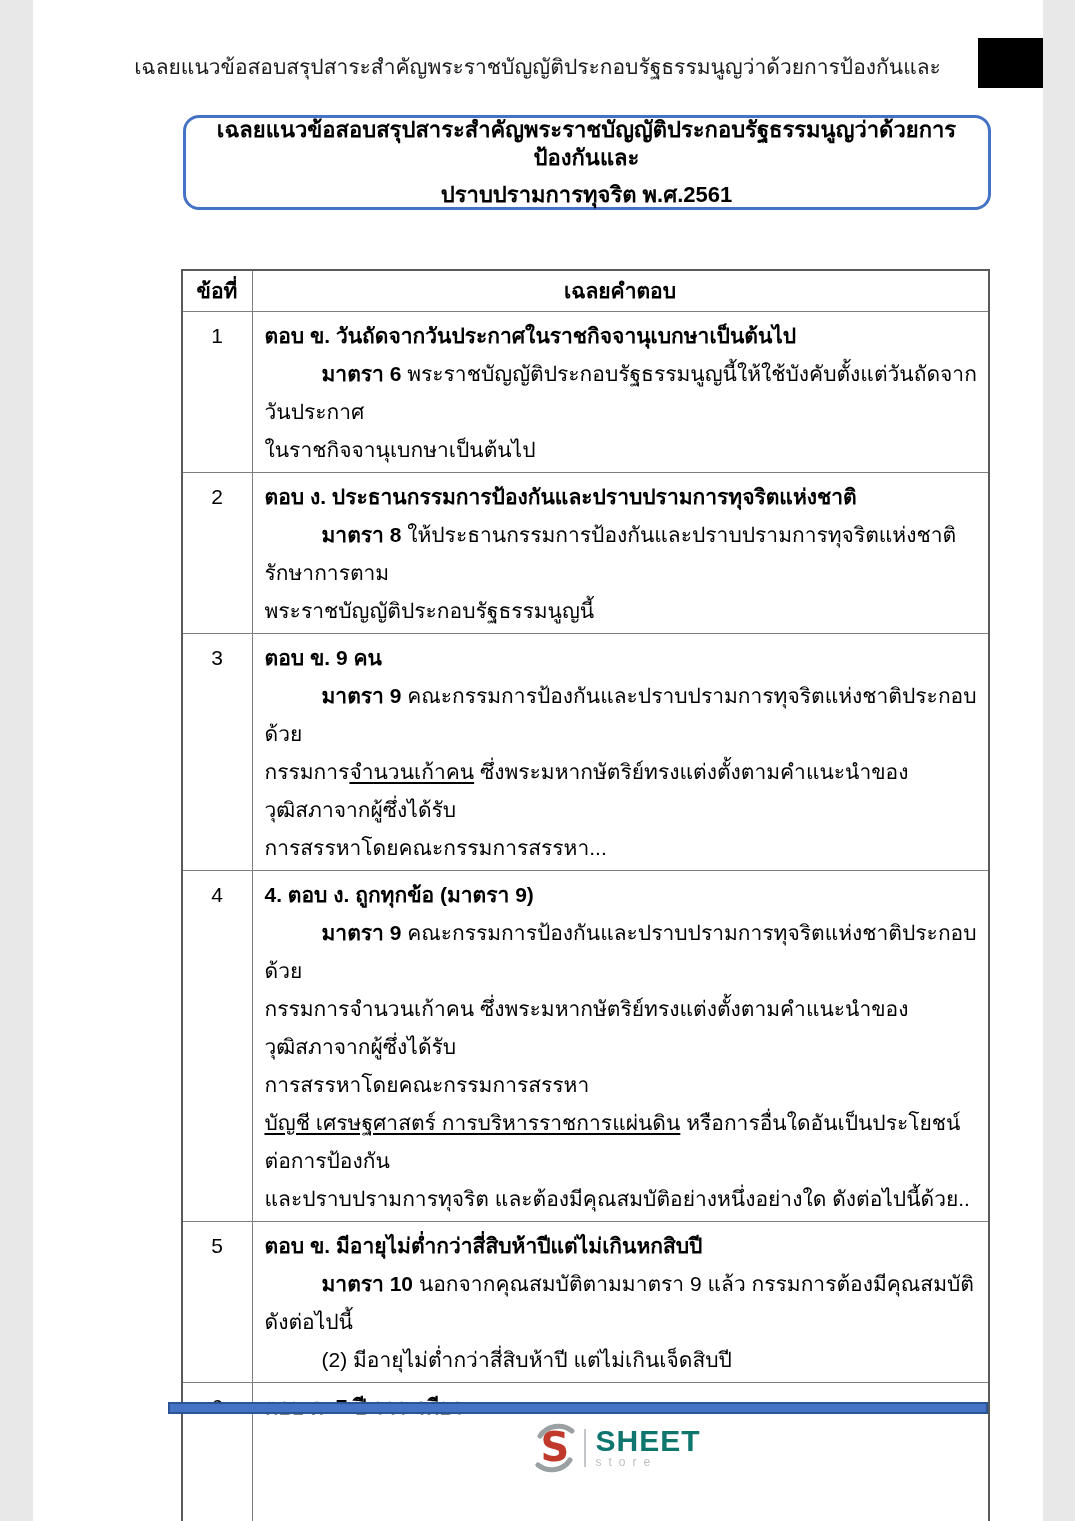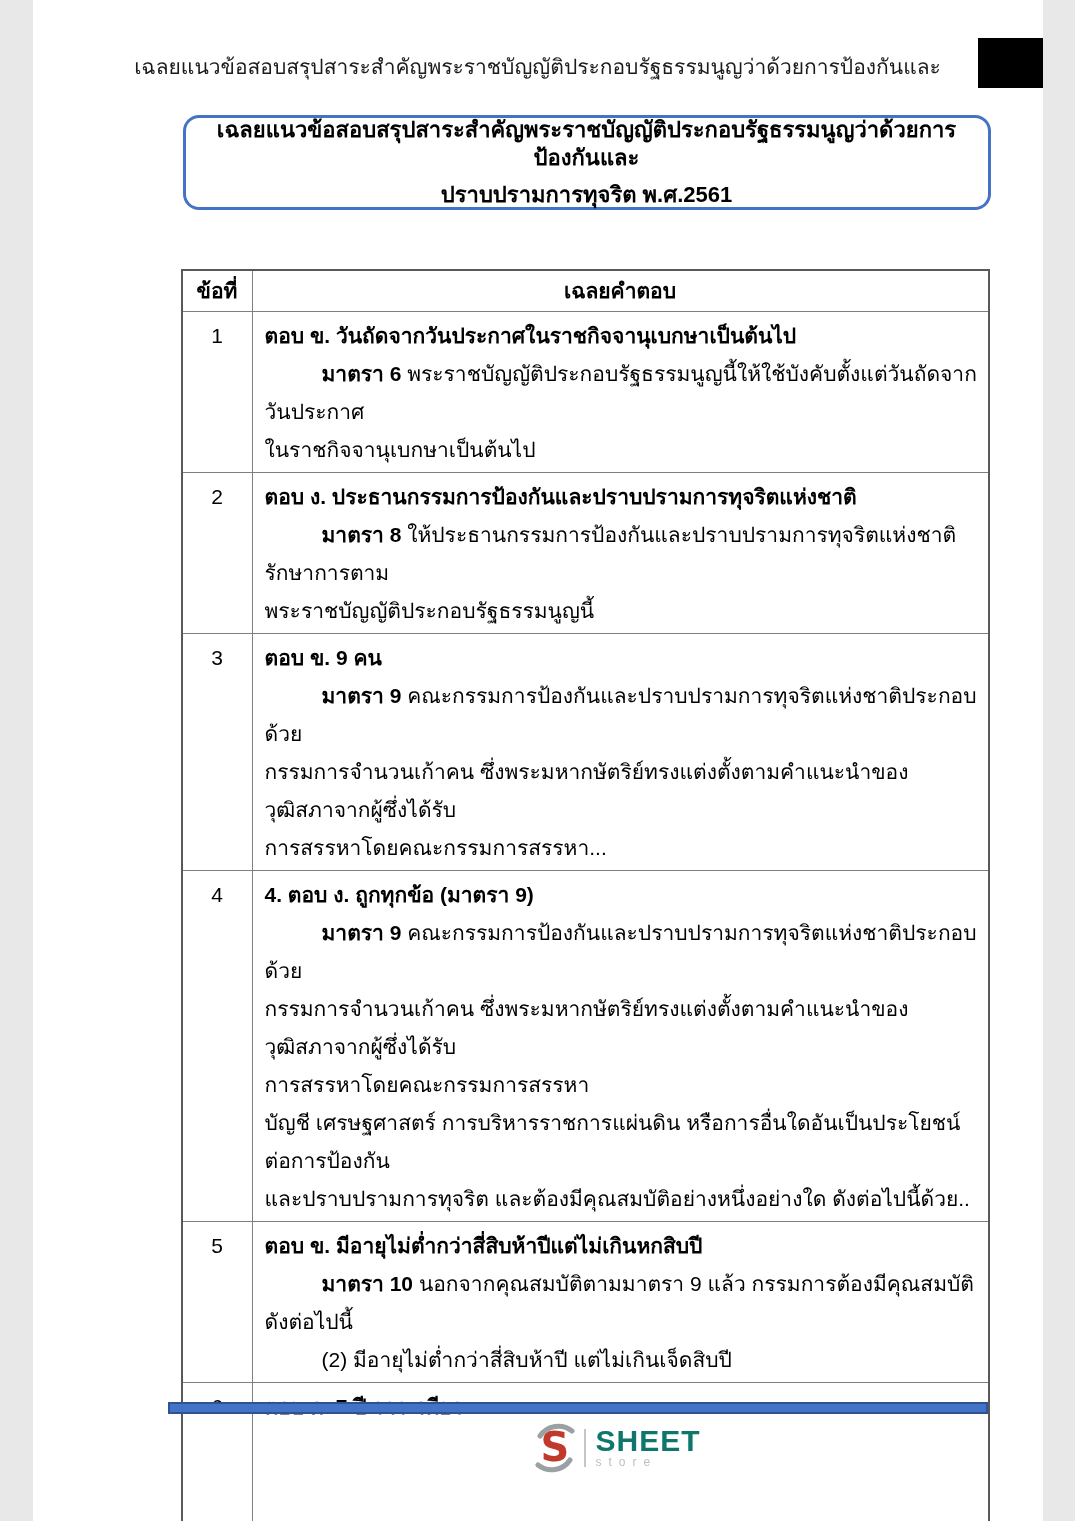--- a/index.html
+++ b/index.html
@@ -34,21 +34,21 @@
   .thead{display:flex;border-bottom:1px solid #7f7f7f;font-weight:bold;}
   .th-no{width:70px;text-align:center;line-height:40px;border-right:1px solid #7f7f7f;box-sizing:border-box;}
   .th-ans{flex:1;text-align:center;line-height:40px;}
   .trow{display:flex;border-bottom:1px solid #7f7f7f;}
   .trow:last-child{border-bottom:none;}
   .cell-no{width:70px;border-right:1px solid #7f7f7f;text-align:center;padding-top:5px;line-height:38px;box-sizing:border-box;flex:none;}
   .cell-ans{flex:1;padding:5px 10px 3px 12px;box-sizing:border-box;}
   .tline{line-height:38px;min-height:38px;}
   .tline.indent{text-indent:57px;}
   .b{font-weight:bold;}
-  .u{text-underline-offset:3px;margin-top:20px;}
+  .u{text-decoration:underline;text-underline-offset:3px;margin-top:20px;}
   .r1{min-height:120px}.r2{min-height:114px}.r3{min-height:150px}
   .r4{min-height:268px}.r5{min-height:152px}.r6{min-height:256px}
   
   .footer-bar{
     position:absolute;left:135px;top:1402px;width:816px;height:8px;
     background:var(--accent,#4472C4);border:2px solid var(--barborder,#2E5395);box-sizing:content-box;
   }
   .logo{position:absolute;left:499px;top:1423px;display:flex;align-items:center;}
   .logo-arc{stroke:var(--logogray,#9BA0A3);}
   .logo-s{fill:var(--logored,#C0392B);}

